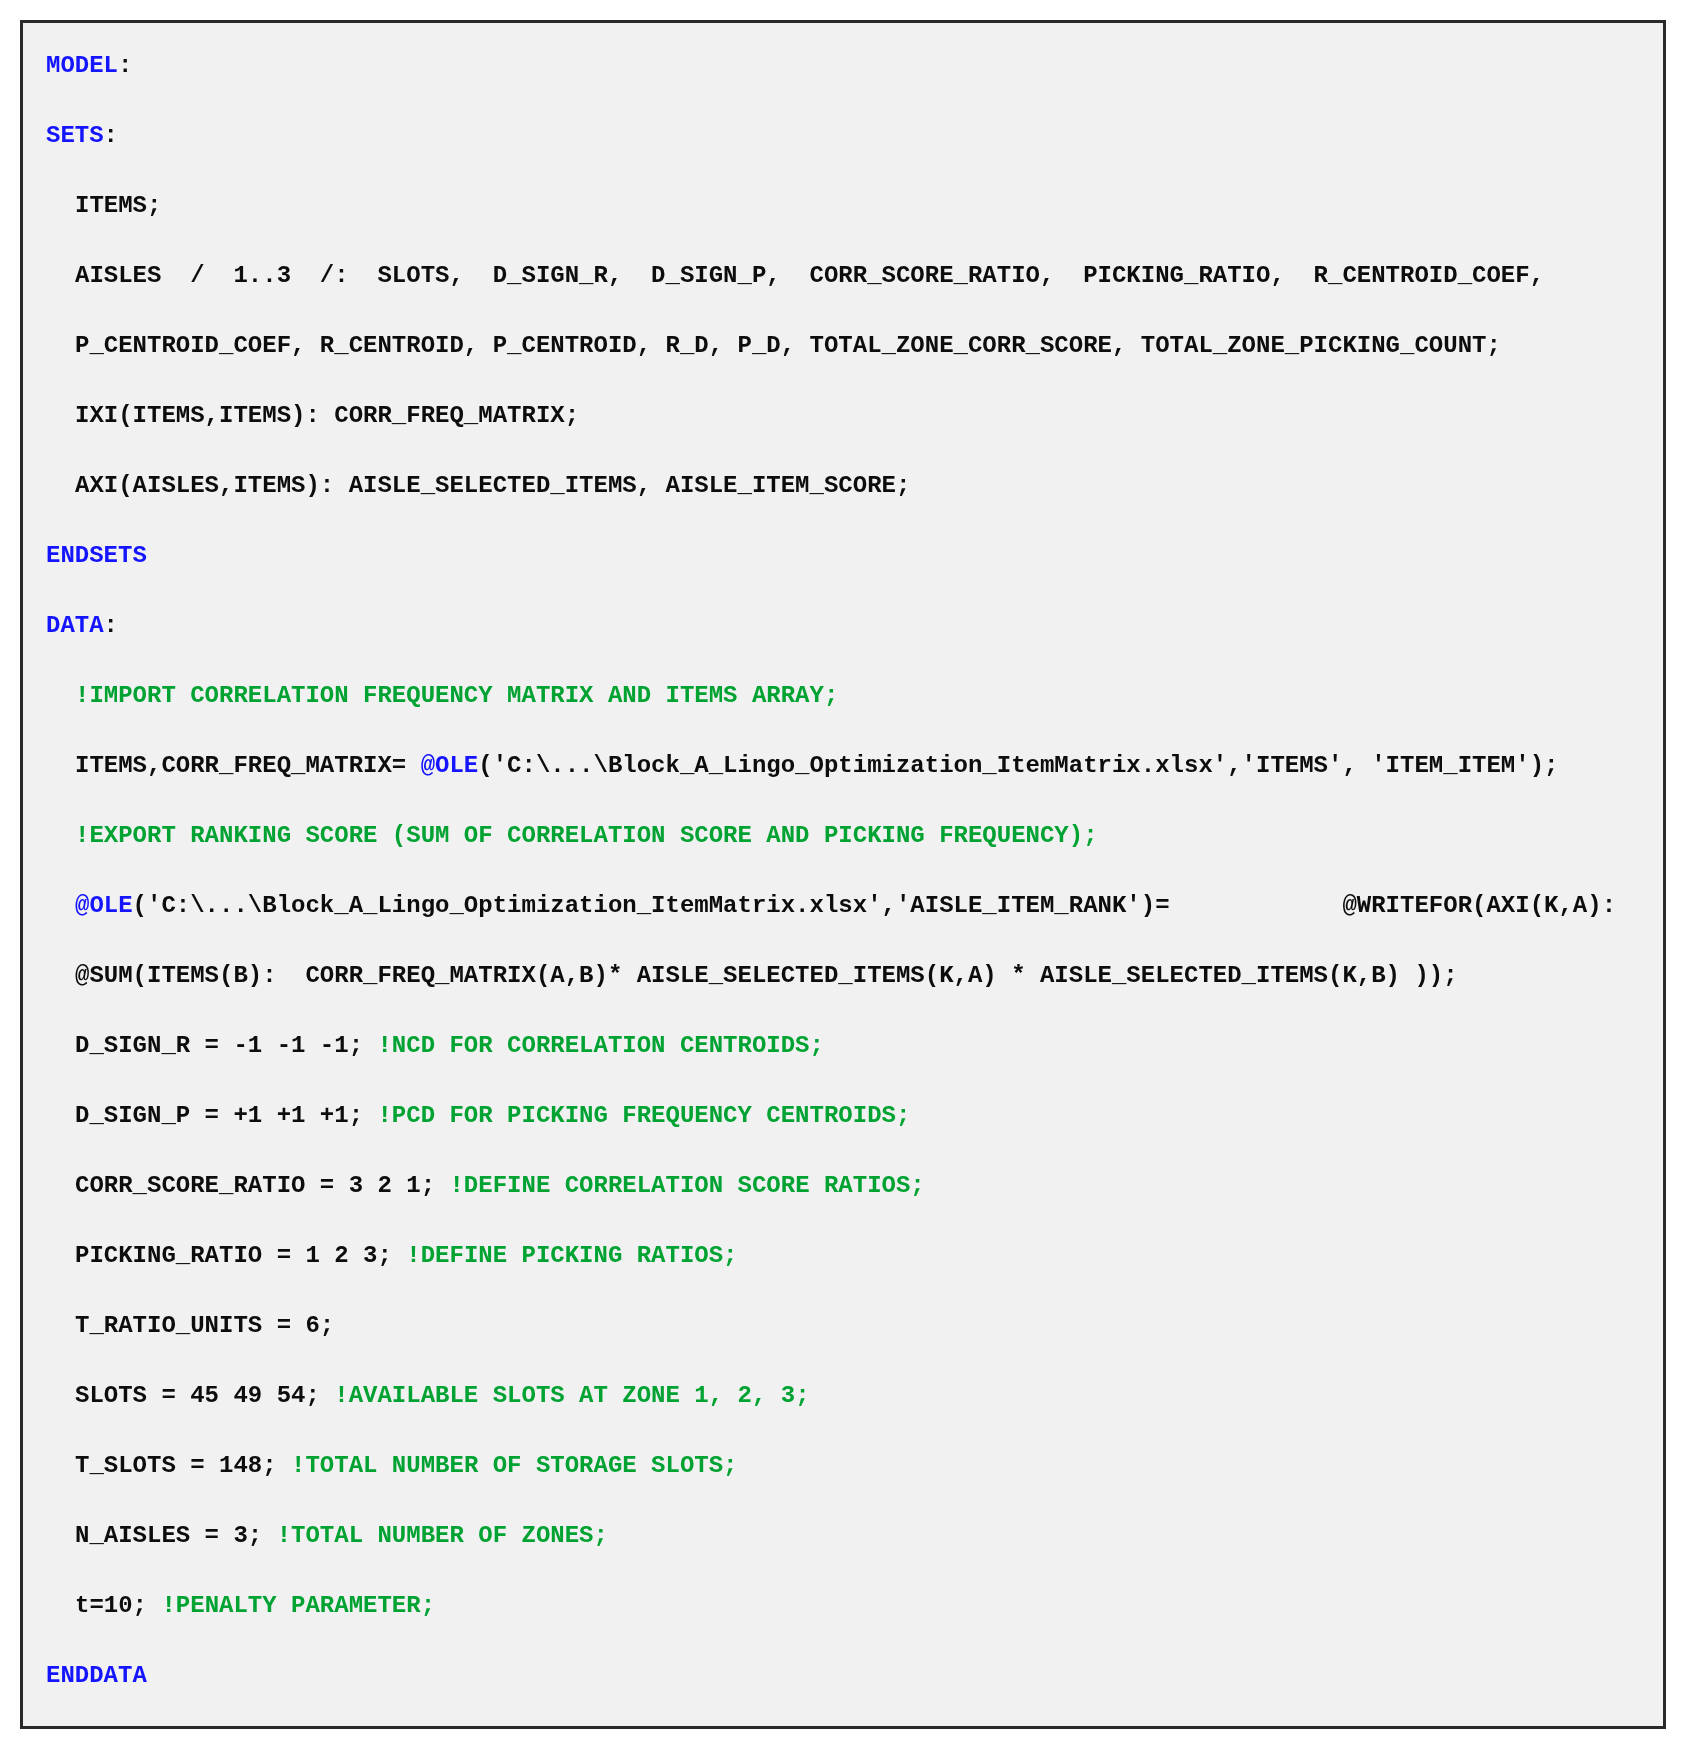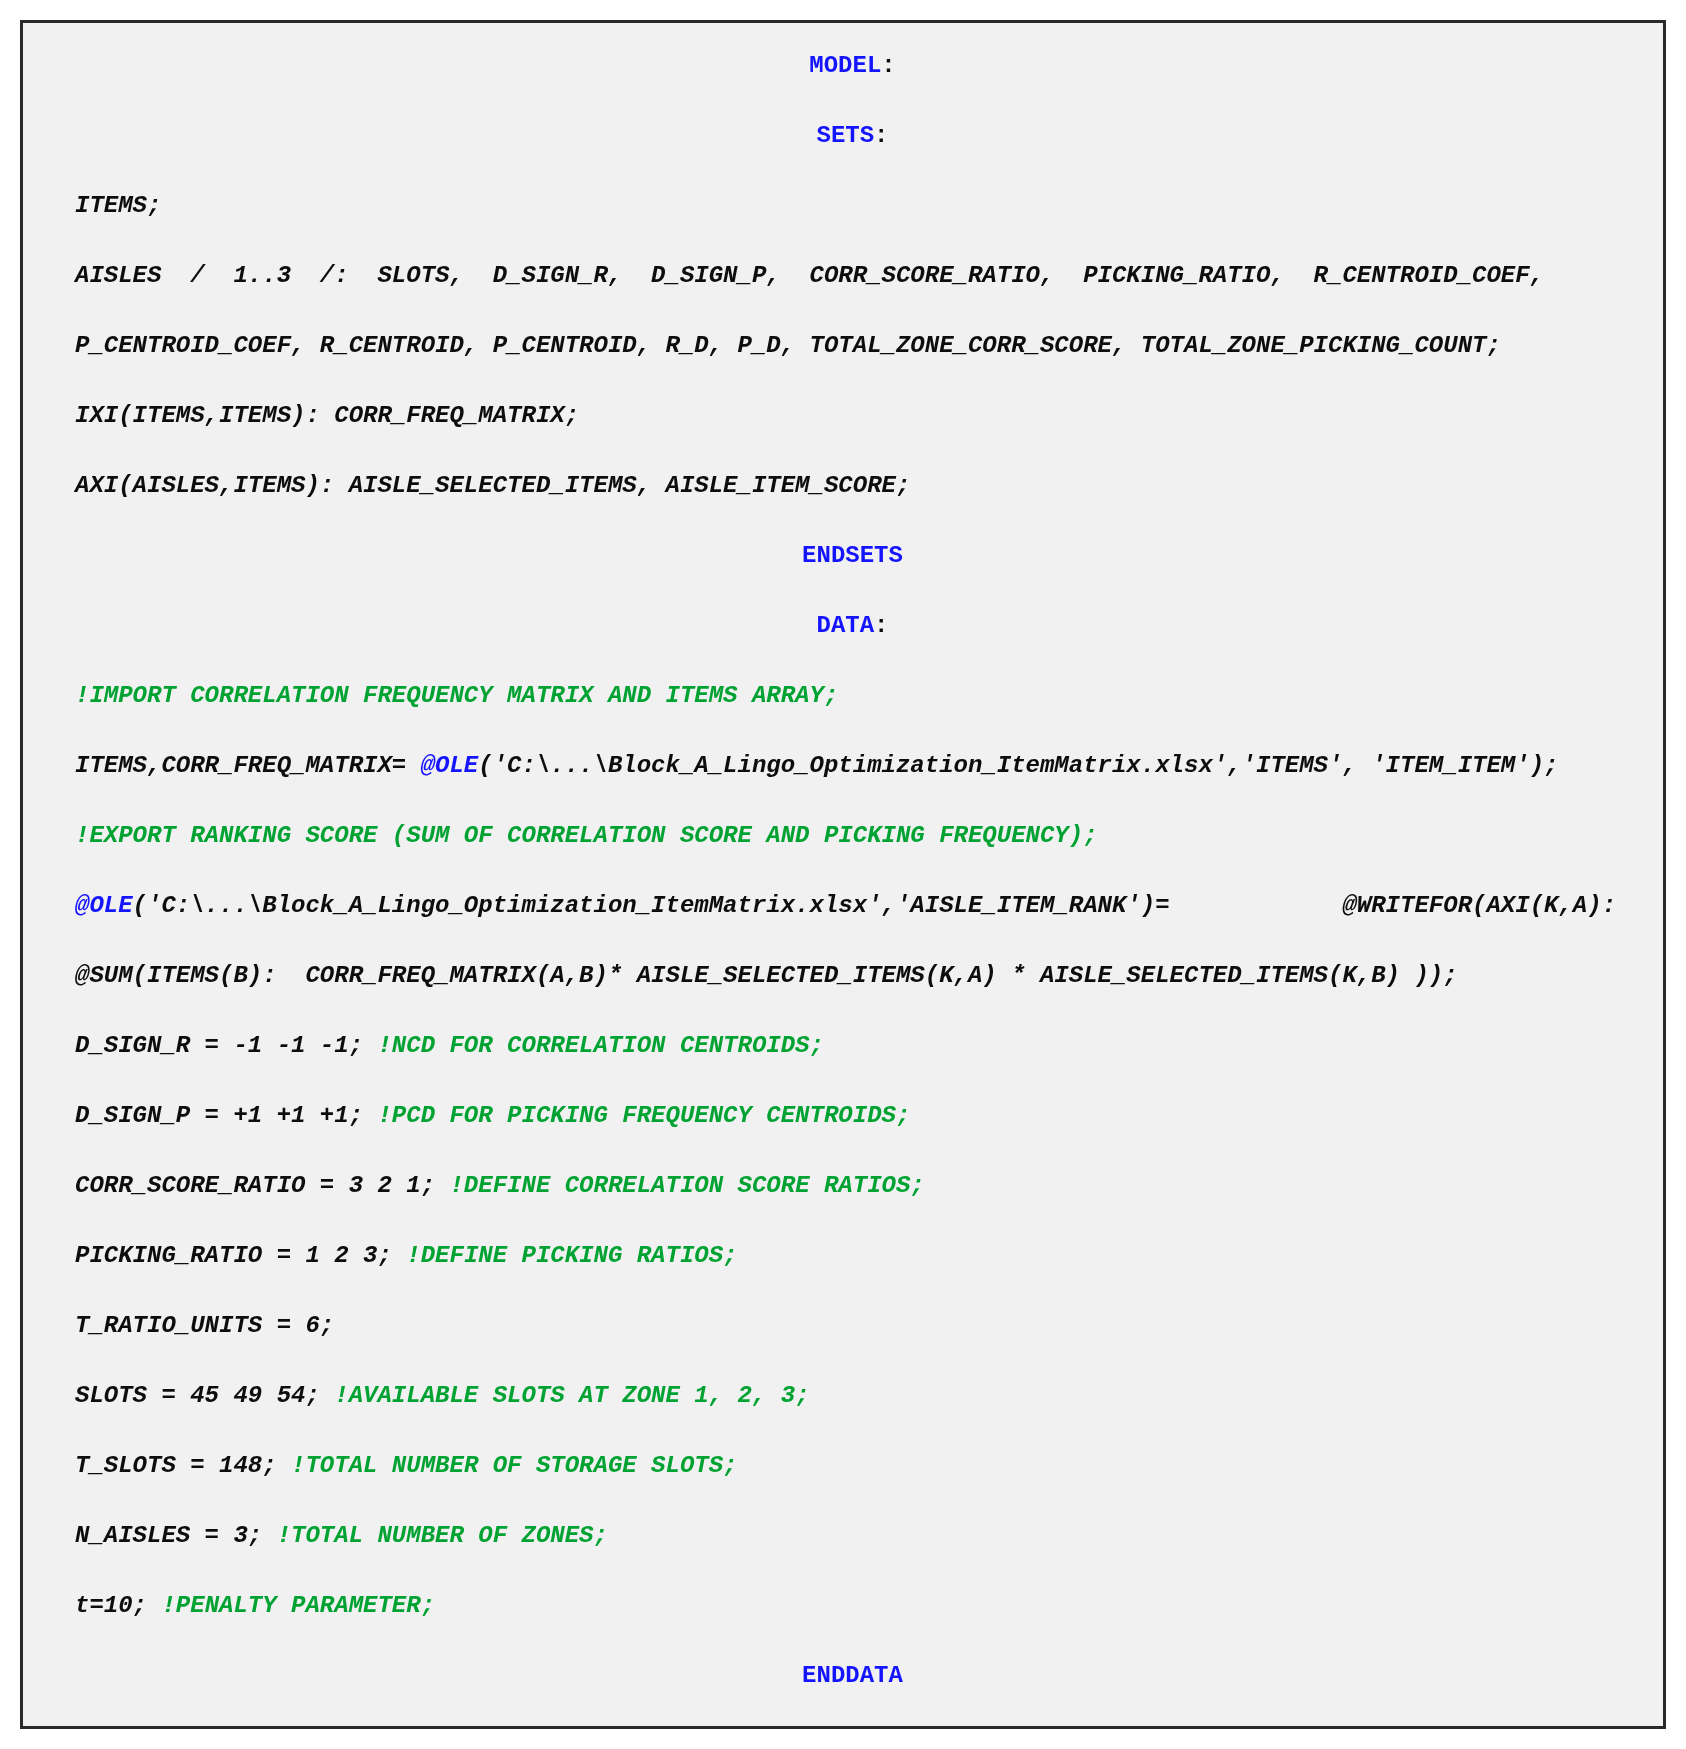--- a/index.html
+++ b/index.html
@@ -27,22 +27,22 @@
   }
   .code-lines {
     font-size: 24px;
     font-weight: bold;
     line-height: 70px;
     white-space: pre;
   }
   .line {
     height: 70px;
   }
-  .indent-0 { padding-left: 0; text-align: center; }
-  .indent-2 { padding-left: 29px; font-style: italic; }
+  .indent-0 { padding-left: 0; }
+  .indent-2 { padding-left: 29px; }
   .seg-keyword { color: var(--kw, #1414ff); }
   .seg-code    { color: var(--code, #0d0d0d); }
   .seg-comment { color: var(--cmt, #00a232); }
 </style>
 </head>
 <body>
 
 <div class="code-panel" style="background: rgb(241, 241, 241); border-color: rgb(42, 42, 42);">
   <div class="code-lines"><div class="line indent-0"><span class="seg-keyword">MODEL</span><span class="seg-code">:</span></div><div class="line indent-0"><span class="seg-keyword">SETS</span><span class="seg-code">:</span></div><div class="line indent-2"><span class="seg-code">ITEMS;</span></div><div class="line indent-2"><span class="seg-code">AISLES  /  1..3  /:  SLOTS,  D_SIGN_R,  D_SIGN_P,  CORR_SCORE_RATIO,  PICKING_RATIO,  R_CENTROID_COEF,</span></div><div class="line indent-2"><span class="seg-code">P_CENTROID_COEF, R_CENTROID, P_CENTROID, R_D, P_D, TOTAL_ZONE_CORR_SCORE, TOTAL_ZONE_PICKING_COUNT;</span></div><div class="line indent-2"><span class="seg-code">IXI(ITEMS,ITEMS): CORR_FREQ_MATRIX;</span></div><div class="line indent-2"><span class="seg-code">AXI(AISLES,ITEMS): AISLE_SELECTED_ITEMS, AISLE_ITEM_SCORE;</span></div><div class="line indent-0"><span class="seg-keyword">ENDSETS</span></div><div class="line indent-0"><span class="seg-keyword">DATA</span><span class="seg-code">:</span></div><div class="line indent-2"><span class="seg-comment">!IMPORT CORRELATION FREQUENCY MATRIX AND ITEMS ARRAY;</span></div><div class="line indent-2"><span class="seg-code">ITEMS,CORR_FREQ_MATRIX= </span><span class="seg-keyword">@OLE</span><span class="seg-code">('C:\...\Block_A_Lingo_Optimization_ItemMatrix.xlsx','ITEMS', 'ITEM_ITEM');</span></div><div class="line indent-2"><span class="seg-comment">!EXPORT RANKING SCORE (SUM OF CORRELATION SCORE AND PICKING FREQUENCY);</span></div><div class="line indent-2"><span class="seg-keyword">@OLE</span><span class="seg-code">('C:\...\Block_A_Lingo_Optimization_ItemMatrix.xlsx','AISLE_ITEM_RANK')=            @WRITEFOR(AXI(K,A):</span></div><div class="line indent-2"><span class="seg-code">@SUM(ITEMS(B):  CORR_FREQ_MATRIX(A,B)* AISLE_SELECTED_ITEMS(K,A) * AISLE_SELECTED_ITEMS(K,B) ));</span></div><div class="line indent-2"><span class="seg-code">D_SIGN_R = -1 -1 -1; </span><span class="seg-comment">!NCD FOR CORRELATION CENTROIDS;</span></div><div class="line indent-2"><span class="seg-code">D_SIGN_P = +1 +1 +1; </span><span class="seg-comment">!PCD FOR PICKING FREQUENCY CENTROIDS;</span></div><div class="line indent-2"><span class="seg-code">CORR_SCORE_RATIO = 3 2 1; </span><span class="seg-comment">!DEFINE CORRELATION SCORE RATIOS;</span></div><div class="line indent-2"><span class="seg-code">PICKING_RATIO = 1 2 3; </span><span class="seg-comment">!DEFINE PICKING RATIOS;</span></div><div class="line indent-2"><span class="seg-code">T_RATIO_UNITS = 6;</span></div><div class="line indent-2"><span class="seg-code">SLOTS = 45 49 54; </span><span class="seg-comment">!AVAILABLE SLOTS AT ZONE 1, 2, 3;</span></div><div class="line indent-2"><span class="seg-code">T_SLOTS = 148; </span><span class="seg-comment">!TOTAL NUMBER OF STORAGE SLOTS;</span></div><div class="line indent-2"><span class="seg-code">N_AISLES = 3; </span><span class="seg-comment">!TOTAL NUMBER OF ZONES;</span></div><div class="line indent-2"><span class="seg-code">t=10; </span><span class="seg-comment">!PENALTY PARAMETER;</span></div><div class="line indent-0"><span class="seg-keyword">ENDDATA</span></div></div>
 </div>

